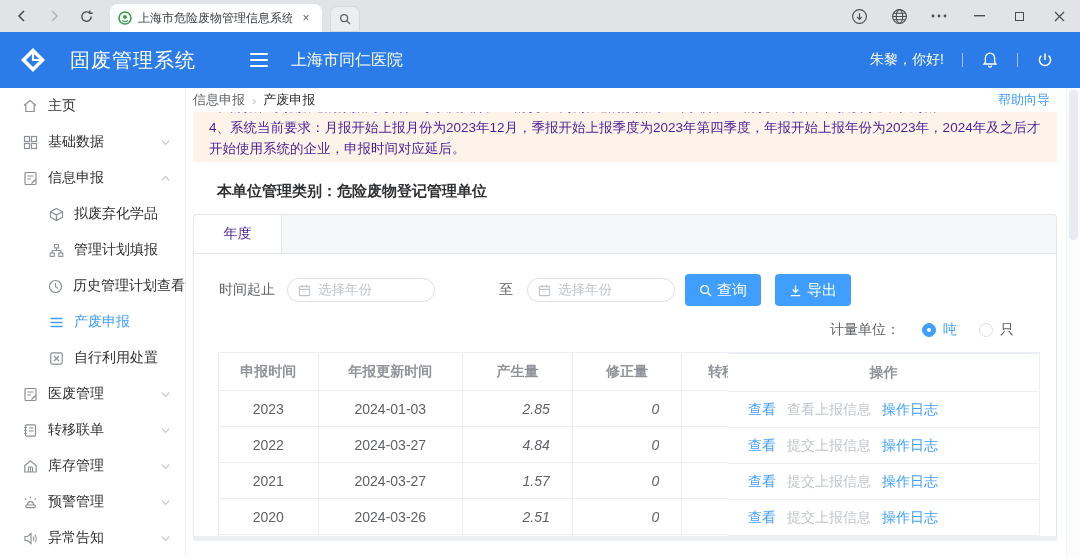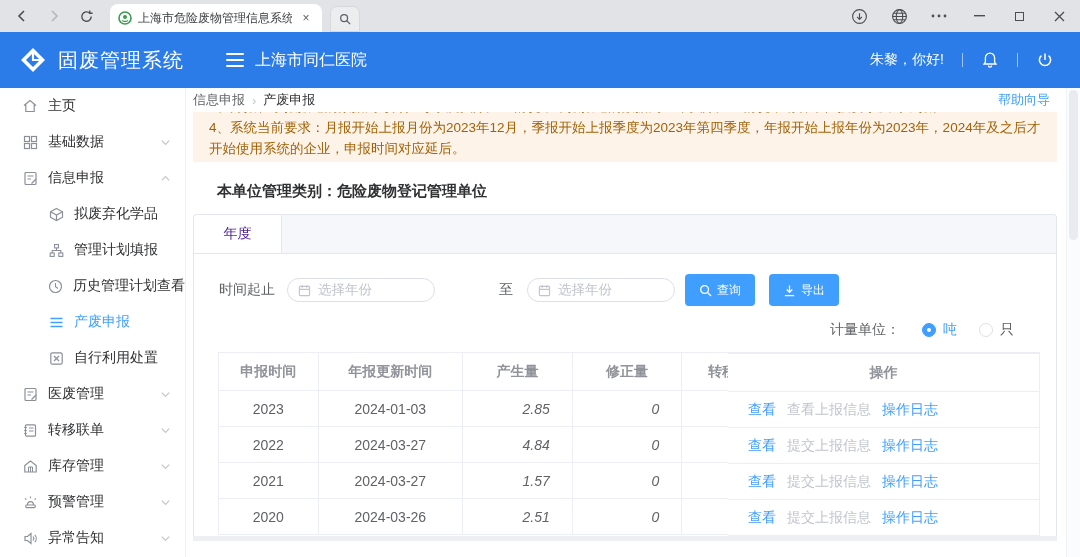--- a/index.html
+++ b/index.html
@@ -14,21 +14,21 @@
   .tab{ height:28px; width:212px; background:#fff; border-radius:8px 8px 0 0; display:flex; align-items:center; padding:4px 8px; margin-left:12px; gap:6px; }
   .tab-title{ font-size:12px; color:#3c4043; white-space:nowrap; overflow:hidden; flex:1; }
   .tab-close{ color:#5f6368; font-size:12px; width:16px; text-align:center; }
   .favicon{ width:14px; height:14px; flex:0 0 14px; }
   .searchtab{ width:30px; height:26px; background:#ecedef; border:1px solid #d6d8db; border-radius:7px 7px 0 0; margin-left:8px; display:flex; align-items:center; justify-content:center; }
   .win-btns{ margin-left:auto; display:flex; align-items:center; height:32px; padding-right:12px; gap:22px; color:#4a4d52; }
   .win-btn{ display:flex; align-items:center; justify-content:center; width:18px; height:18px; font-size:13px; }
   .maxbox{ width:9px; height:9px; border:1px solid #4a4d52; }
 
   
-  .app-header{ height:56px; background:#2b7ce9; display:flex; align-items:center; color:#fff; padding:0 26px 0 20px; }
+  .app-header{ height:56px; background:#2b7ce9; display:flex; align-items:center; color:#fff; padding:0 26px 0 20px;gap:12px; }
   .logo{ width:26px; height:26px; }
   .app-name{ font-size:20px; margin-left:12px; letter-spacing:1px; }
   .burger{ margin-left:42px; display:flex; flex-direction:column; gap:4px; }
   .burger i{ display:block; width:18px; height:2px; background:#fff; border-radius:1px; }
   .org-name{ font-size:16px; margin-left:11px; }
   .header-right{ margin-left:auto; display:flex; align-items:center; gap:18px; }
   .greeting{ font-size:14px; }
   .hdr-div{ width:1px; height:14px; background:rgba(255,255,255,.55); }
 
   
@@ -44,35 +44,35 @@
 
   .content{ flex:1; position:relative; background:#fff; overflow:hidden; }
 
   .breadcrumb-row{ height:24px; display:flex; align-items:center; padding:0 30px 0 7px; font-size:13px; background:#fff; position:relative; z-index:3; }
   .bc-item{ color:#606266; }
   .bc-sep{ color:#c0c4cc; margin:0 7px; }
   .bc-current{ color:#303133; }
   .help-link{ margin-left:auto; color:#409eff; cursor:pointer; }
 
   .notice-clip{ margin:0 23px 0 7px; height:50px; overflow:hidden; position:relative; z-index:1; }
-  .notice-box{ background:#fdf3e9; border-radius:4px; padding:0 16px 6px; margin-top:-16px; color:#a16207; font-size:13.5px; line-height:21px; }
+  .notice-box{ background:#fdf3e9; border-radius:4px; padding:0 16px 6px; margin-top:-16px; color:#4c1d95; font-size:13.5px; line-height:21px; }
   .notice-clipline{ white-space:nowrap; overflow:hidden; line-height:21px; }
 
   .section-title{ margin:20px 0 0 31px; font-size:15px; font-weight:bold; color:#303133; }
 
   .panel{ margin:13px 23px 0 7px; border:1px solid #e4e7ed; border-radius:4px 4px 0 0; border-bottom:none; height:322px; background:#fff; }
   .tabbar{ height:39px; background:#f5f7fa; border-bottom:1px solid #e4e7ed; display:flex; border-radius:4px 4px 0 0; }
   .tab-item{ width:88px; background:#fff; border-right:1px solid #e4e7ed; border-radius:4px 0 0 0; color:#4c1d95; display:flex; align-items:center; justify-content:center; font-size:14px; cursor:pointer; }
 
   .filter-row{ display:flex; align-items:center; padding:20px 0 0 25px; }
   .f-label{ color:#606266; margin-right:12px; }
   .input{ width:148px; height:24px; border:1px solid #dcdfe6; border-radius:12px; display:flex; align-items:center; padding:0 10px; gap:7px; background:#fff; }
   .input .ph{ color:#c0c4cc; font-size:13.5px; }
   .to-label{ color:#606266; margin:0 14px 0 64px; }
-  .btn{ height:32px; padding:0 14px; background:#409eff; color:#fff; border:none; border-radius:4px; display:flex; align-items:center; gap:5px; font-size:12px; cursor:pointer; }
+  .btn{ height:32px; padding:0 14px; background:#409eff; color:#fff; border:none; border-radius:4px; display:flex; align-items:center; gap:5px; font-size:15px; cursor:pointer; }
   .btn.search{ margin-left:10px; }
   .btn.export{ margin-left:14px; }
 
   .unit-row{ display:flex; justify-content:flex-end; align-items:center; padding:15px 42px 0 0; color:#606266; }
   .radio{ display:flex; align-items:center; gap:7px; margin-left:22px; cursor:pointer; }
   .rdot{ width:14px; height:14px; border-radius:50%; border:1px solid #dcdfe6; background:#fff; position:relative; }
   .radio.on .rdot{ border-color:#409eff; background:#409eff; }
   .radio.on .rdot::after{ content:""; position:absolute; left:4px; top:4px; width:4px; height:4px; border-radius:50%; background:#fff; }
   .radio.on .rlabel{ color:#409eff; }
 

